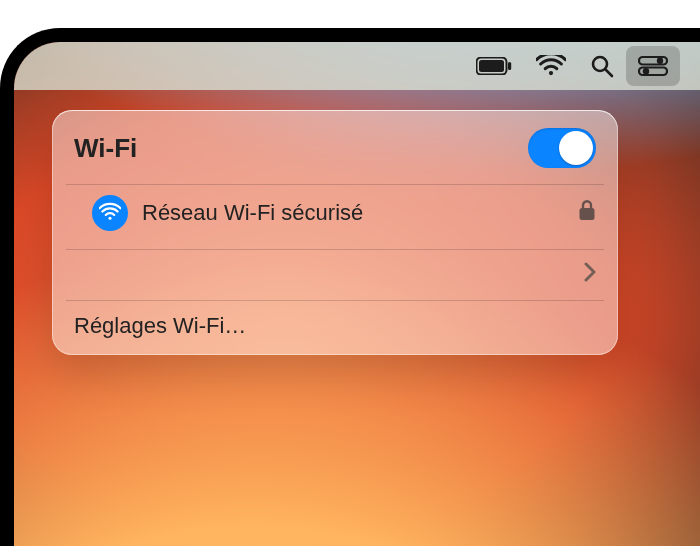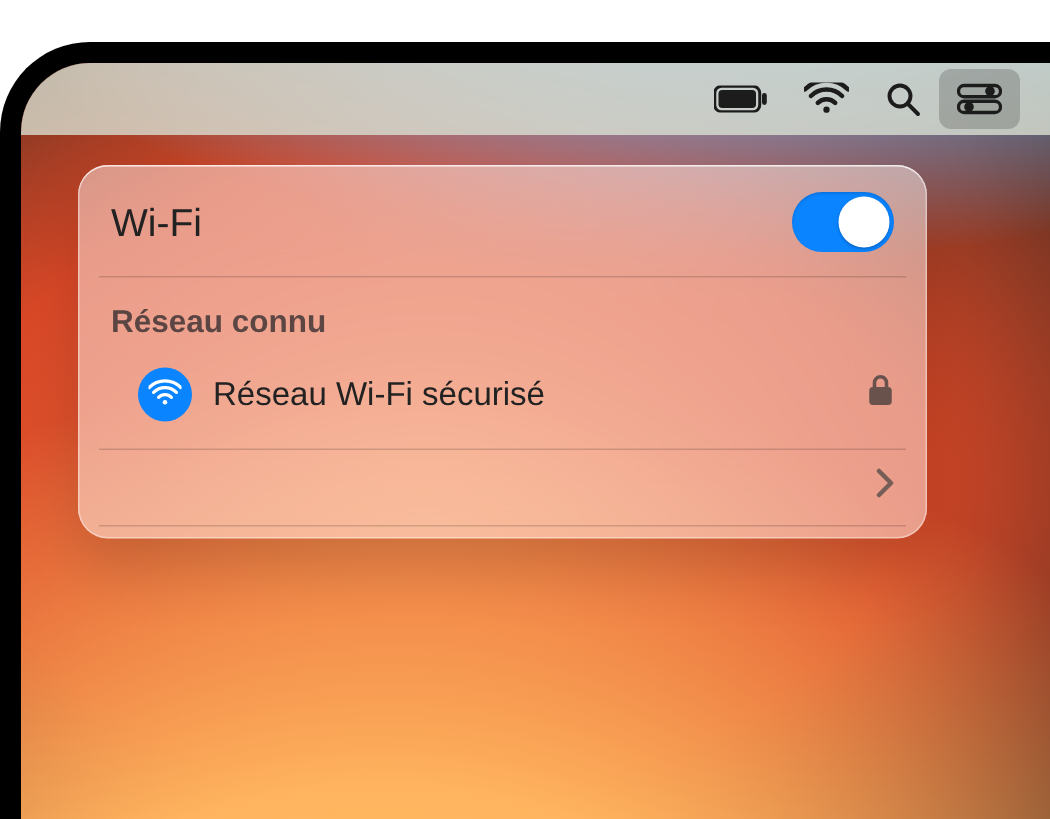--- a/index.html
+++ b/index.html
@@ -89,21 +89,21 @@
     display: flex;
     align-items: center;
     padding: 10px 22px;
     font-size: 22px;
     font-weight: 400;
   }
   .panel .row.header {
     padding-top: 14px;
     padding-bottom: 14px;
     font-size: 26px;
-    font-weight: 400;
+    font-weight: 700;
   }
   .panel .sep {
     height: 1px;
     background: rgba(0,0,0,0.16);
     margin: 2px 14px;
   }
   .panel .section-label {
     color: rgba(35,35,40,0.72);
     font-weight: 700;
     font-size: 21px;
@@ -204,21 +204,20 @@
       <div class="row header">
         <span>Wi-Fi</span>
         <span class="spacer"></span>
         <span class="switch">
           <span class="knob"></span>
         </span>
       </div>
 
       <div class="sep"></div>
 
-      <div class="row section-label">Réseau connu</div>
 
       <div class="row network">
         <span class="wifi-badge">
           <svg viewBox="0 0 30 22">
             <path d="M15 20.2a2.1 2.1 0 1 0 0-4.2 2.1 2.1 0 0 0 0 4.2z" fill="#fff"></path>
             <path d="M9.2 13.6a8.2 8.2 0 0 1 11.6 0" fill="none" stroke="#fff" stroke-width="3" stroke-linecap="round"></path>
             <path d="M4.6 9a14.7 14.7 0 0 1 20.8 0" fill="none" stroke="#fff" stroke-width="3" stroke-linecap="round"></path>
             <path d="M0.6 4.6a20.4 20.4 0 0 1 28.8 0" fill="none" stroke="#fff" stroke-width="3" stroke-linecap="round"></path>
           </svg>
         </span>
@@ -238,15 +237,18 @@
         <span class="spacer"></span>
         <span class="chevron">
           <svg width="12" height="20" viewBox="0 0 12 20">
             <path d="M2 2l8 8-8 8" fill="none" stroke="#444" stroke-width="3" stroke-linecap="round" stroke-linejoin="round"></path>
           </svg>
         </span>
       </div>
 
       <div class="sep"></div>
 
+      <div class="row">
+        <span>Réglages Wi-Fi…</span>
+      </div>
     </div>
   </div>
 </div>
 
 </body></html>

